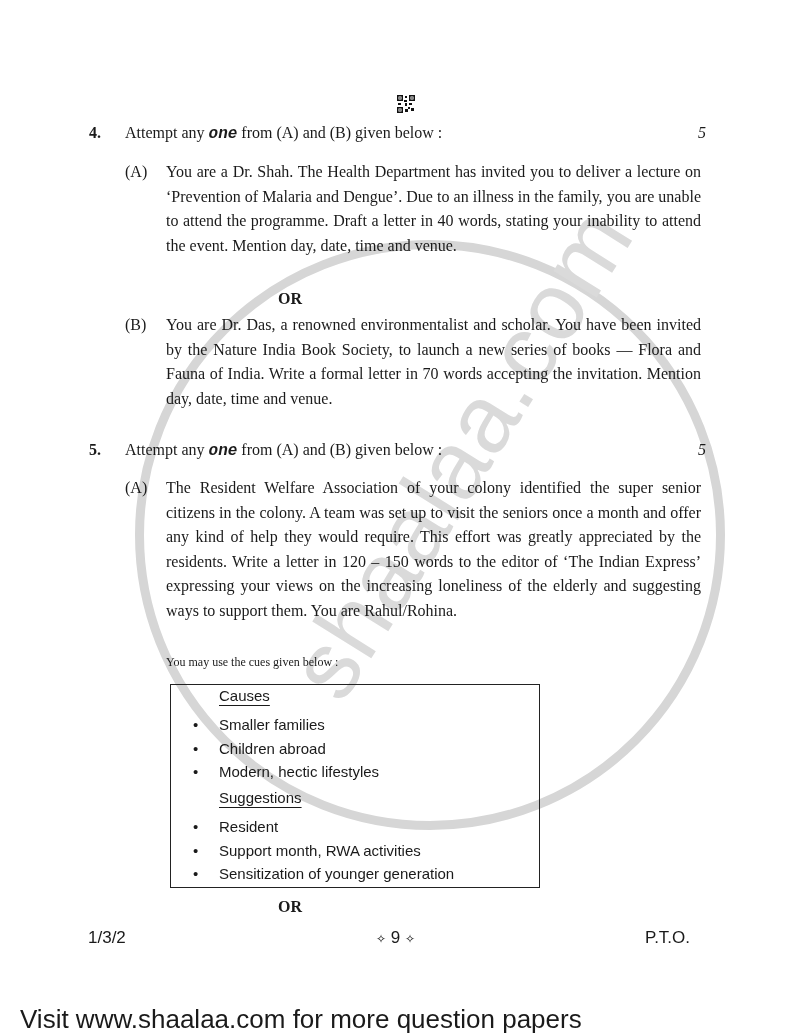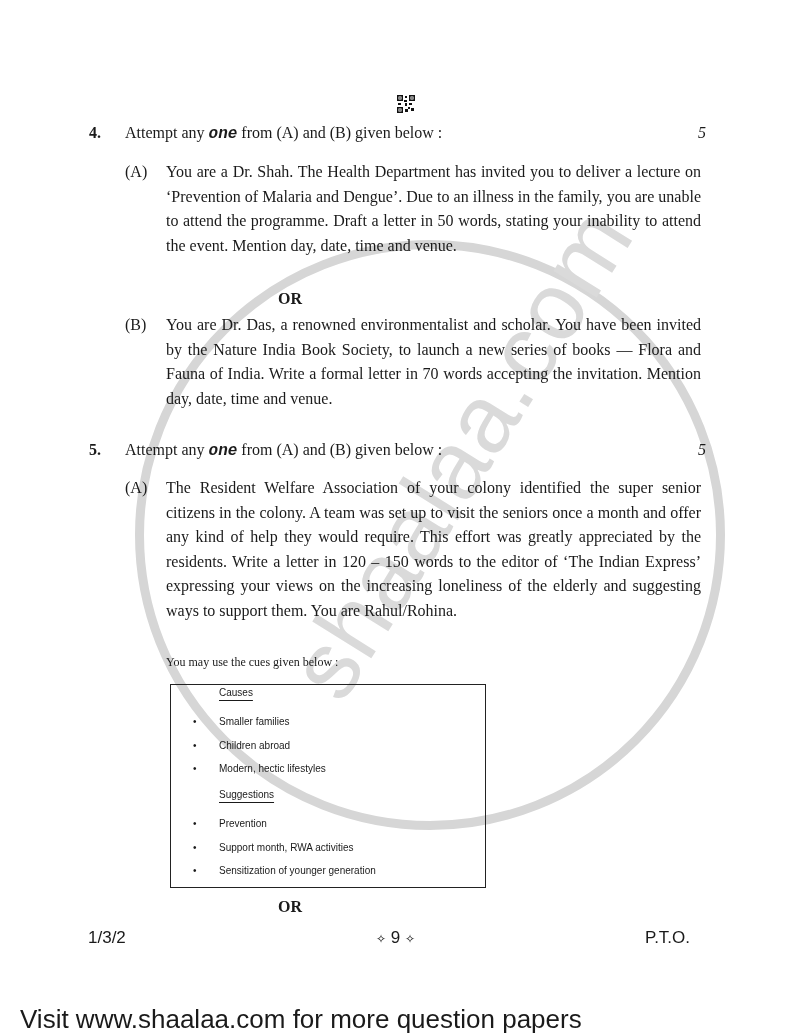--- a/index.html
+++ b/index.html
@@ -23,23 +23,23 @@
   .qtext { position:absolute; left:125px; font-size:16px; }
   .marks { position:absolute; left:698px; font-size:16px; font-style:italic; }
   .optlabel { position:absolute; left:125px; font-size:16px; }
   .para {
     position:absolute; left:166px; width:535px; font-size:16px;
     line-height:24.6px; text-align:justify;
   }
   .or { position:absolute; left:278px; font-weight:bold; font-size:16px; }
   .cues-intro { position:absolute; left:166px; top:655px; font-size:12px; }
   .cue-box {
-    position:absolute; left:170px; top:684px; width:316px; height:204px;
+    position:absolute; left:170px; top:684px; width:370px; height:204px;
     border:1.5px solid #222; box-sizing:border-box;
-    font-family:"Liberation Sans","DejaVu Sans",sans-serif; font-size:10px;
+    font-family:"Liberation Sans","DejaVu Sans",sans-serif; font-size:15px;
   }
   .cue-head { position:absolute; left:48px; text-decoration:underline; text-underline-offset:4px; }
   .cue-item { position:absolute; left:22px; }
   .cue-item .bullet { position:absolute; left:0; top:0; }
   .cue-item .txt { position:absolute; left:26px; top:0; white-space:nowrap; }
   .footer {
     position:absolute; top:928px; font-size:17px;
     font-family:"Liberation Sans","DejaVu Sans",sans-serif;
   }
   .visit {
@@ -73,21 +73,21 @@
     <rect x="15" y="14" width="3" height="3" fill="#111"></rect>
   <rect x="9" y="15" width="3" height="3" fill="#111"></rect>
     <rect x="2" y="9" width="3" height="2" fill="#111"></rect>
 </svg>
 
 <div class="qnum" style="top:124px">4.</div>
 <div class="qtext" style="top:124px"><span>Attempt any </span><em>one</em><span> from (A) and (B) given below :</span></div>
 <div class="marks" style="top:124px">5</div>
 
 <div class="optlabel" style="top:163px">(A)</div>
-<div class="para" style="top:160px">You are a Dr. Shah. The Health Department has invited you to deliver a lecture on ‘Prevention of Malaria and Dengue’. Due to an illness in the family, you are unable to attend the programme. Draft a letter in 50 words, stating your inability to attend the event. Mention day, date, time and venue.</div>
+<div class="para" style="top:160px">You are a Dr. Shah. The Health Department has invited you to deliver a lecture on ‘Prevention of Malaria and Dengue’. Due to an illness in the family, you are unable to attend the programme. Draft a letter in 40 words, stating your inability to attend the event. Mention day, date, time and venue.</div>
 
 <div class="or" style="top:290px">OR</div>
 
 <div class="optlabel" style="top:316px">(B)</div>
 <div class="para" style="top:313px">You are Dr. Das, a renowned environmentalist and scholar. You have been invited by the Nature India Book Society, to launch a new series of books — Flora and Fauna of India. Write a formal letter in 70 words accepting the invitation. Mention day, date, time and venue.</div>
 
 <div class="qnum" style="top:441px">5.</div>
 <div class="qtext" style="top:441px"><span>Attempt any </span><em>one</em><span> from (A) and (B) given below :</span></div>
 <div class="marks" style="top:441px">5</div>
 
@@ -106,21 +106,21 @@
       <span class="bullet">•</span>
       <span class="txt">Children abroad</span>
     </div>
   <div class="cue-item" style="top:78px">
       <span class="bullet">•</span>
       <span class="txt">Modern, hectic lifestyles</span>
     </div>
   <div class="cue-head" style="top:104px">Suggestions</div>
   <div class="cue-item" style="top:133px">
       <span class="bullet">•</span>
-      <span class="txt">Prevention</span>
+      <span class="txt">Resident</span>
     </div>
   <div class="cue-item" style="top:157px">
       <span class="bullet">•</span>
       <span class="txt">Support month, RWA activities</span>
     </div>
   <div class="cue-item" style="top:180px">
       <span class="bullet">•</span>
       <span class="txt">Sensitization of younger generation</span>
     </div>
 </div>

